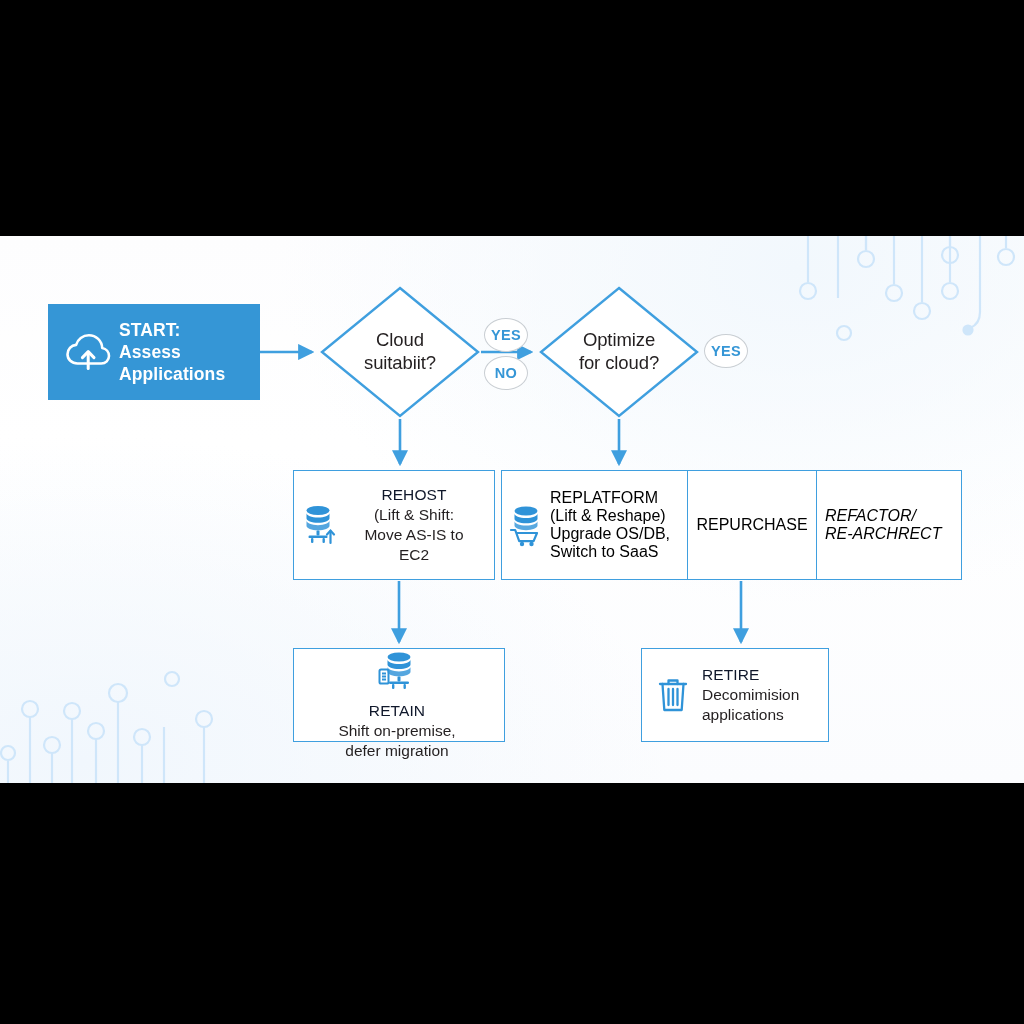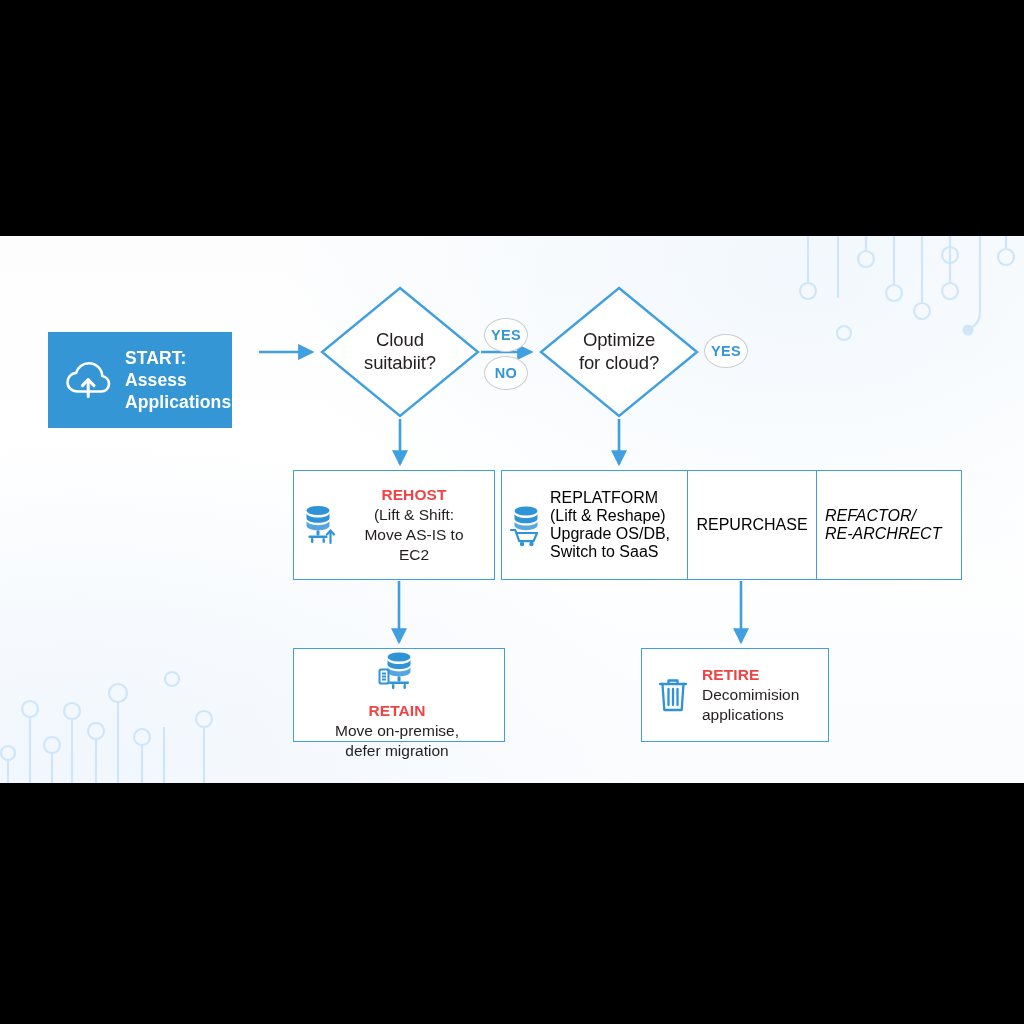--- a/index.html
+++ b/index.html
@@ -52,28 +52,27 @@
     width: 1024px;
     height: 547px;
   }
 
   .node { position: absolute; }
 
   
   #start-node {
     left: 48px;
     top: 68px;
-    width: 184px;
+    width: 212px;
     height: 96px;
     background: #3596d6;
     display: flex;
     align-items: center;
     padding-left: 16px;
-    gap: 13px;
-    margin-top: 28px;
+    gap: 7px;
   }
   #start-node .label {
     color: #ffffff;
     font-size: 17.5px;
     font-weight: bold;
     line-height: 1.26;
     letter-spacing: .1px;
     white-space: pre-line;
   }
   .cloud-icon { flex: 0 0 auto; }
@@ -126,22 +125,22 @@
     background: #ffffff;
     display: flex;
     align-items: center;
   }
   .box .btext {
     font-size: 15.5px;
     color: #231f20;
     line-height: 1.30;
   }
   .box .btitle {
-    font-weight: bold;
-    color: #ef4444;
+    font-weight: normal;
+    color: #0f172a;
     letter-spacing: .1px;
   }
   .box .bbody { white-space: pre-line; }
 
   
   #box-rehost {
     left: 293px; top: 234px; width: 202px; height: 110px;
     padding: 0 10px 0 8px;
     gap: 6px;
   }
@@ -372,21 +371,21 @@
             <rect x="15" y="35" width="2.4" height="5" rx="1"></rect>
             <rect x="26.5" y="35" width="2.4" height="5" rx="1"></rect>
           </g>
           <g stroke="#2f93d8" stroke-width="2" fill="none">
             <rect x="2.5" y="20.5" width="9" height="14" rx="1.6"></rect>
             <path d="M5 24.5 h4 M5 27.5 h4 M5 30.5 h4"></path>
           </g>
         </svg>
         <div class="btext">
           <div class="btitle">RETAIN</div>
-          <div class="bbody">Move on-premise,
+          <div class="bbody">Shift on-premise,
 defer migration</div>
         </div>
       </div>
 
       <div class="node box" id="box-retire">
         <svg class="node-icon" width="34" height="42" viewBox="0 0 34 42" fill="none">
           <g stroke="#2f93d8" stroke-width="2.3" fill="none" stroke-linejoin="round" stroke-linecap="round">
             <path d="M4 10 h26"></path>
             <path d="M12.5 10 V6.5 h9 V10"></path>
             <path d="M6.5 10 l1.8 26 h17.4 l1.8 -26"></path>

